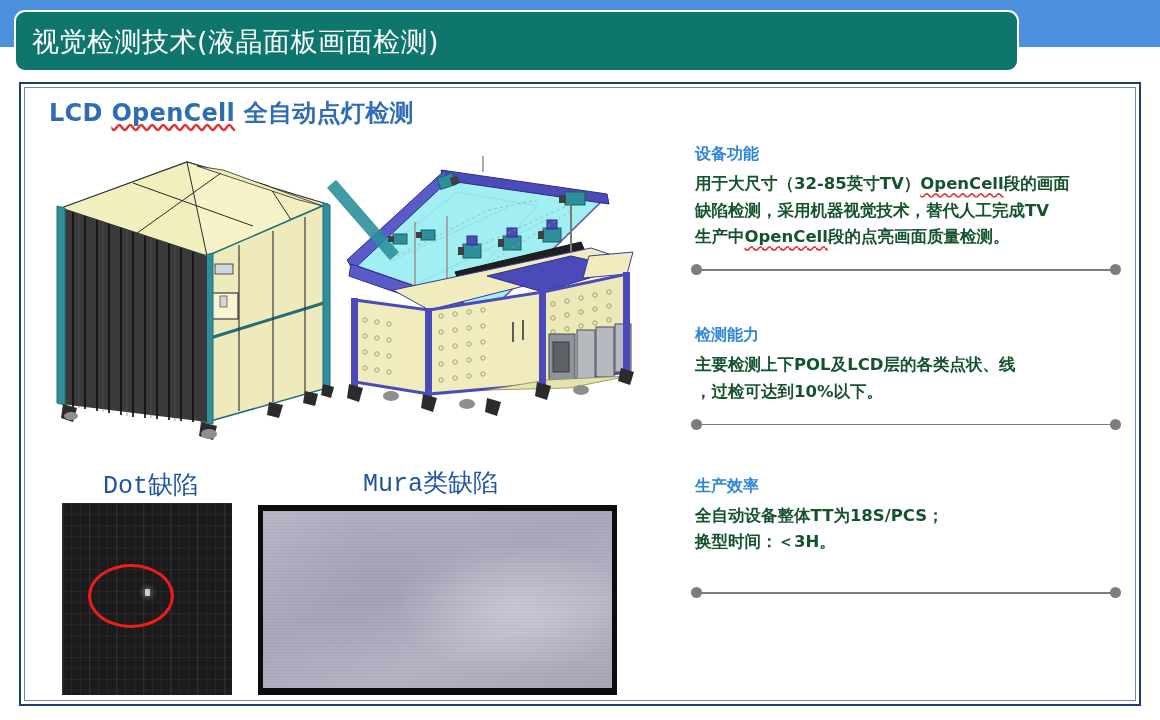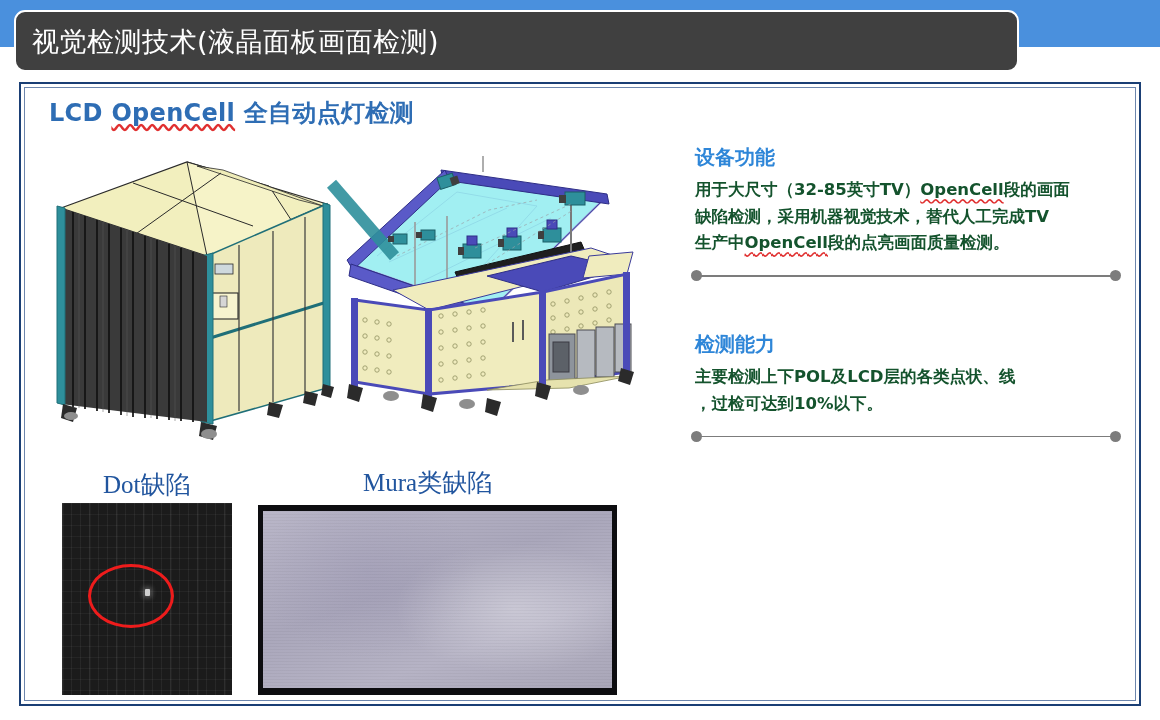--- a/index.html
+++ b/index.html
@@ -10,21 +10,21 @@
     overflow:hidden;position:relative;
   }
   
   .top-band{
     position:absolute;left:0;top:0;width:1160px;height:47px;
     background:#4a90dd;
   }
   
   .title-box{
     position:absolute;left:14px;top:10px;width:1005px;height:62px;
-    background:#404040;
+    background:#0f766e;
     border-radius:11px;
     border:2px solid #ffffff;
     box-sizing:border-box;
     display:flex;align-items:center;
   }
   .title-text{
     color:#ffffff;
     font-size:27px;
     line-height:1;
     letter-spacing:.5px;
@@ -60,21 +60,21 @@
     text-underline-offset:3px;
   }
   
   .illus-wrap{position:absolute;left:10px;top:58px;width:640px;height:380px;}
   
   .cap{
     position:absolute;
     color:#21559e;
     font-size:25px;
     white-space:nowrap;
-    font-family:Liberation Serif, serif;
+    font-family:Liberation Mono, monospace;
   }
   .cap-dot{left:82px;top:384px;}
   .cap-mura{left:342px;top:382px;}
   .photo-dot{
     position:absolute;left:41px;top:419px;width:170px;height:192px;
     background:#1b1b1b;
     overflow:hidden;
   }
   .dotgrid{
     position:absolute;inset:0;
@@ -106,21 +106,21 @@
     position:relative;
   }
   .mura-screen:after{
     content:"";position:absolute;inset:0;
     background:repeating-linear-gradient(to bottom, rgba(0,0,0,.035) 0 1px, transparent 1px 3px);
   }
   
   .info-col{position:absolute;left:668px;top:60px;width:434px;}
   .info-block{position:relative;}
   .info-title{
-    color:#2e86d8;font-size:20px;font-weight:bold;
+    color:#2e86d8;font-size:16px;font-weight:bold;
     margin:0 0 6px 6px;
     font-family:"DejaVu Sans","Liberation Sans",sans-serif;
   }
   .info-body{
     color:#14532d;font-size:16.5px;font-weight:bold;
     line-height:1.62;
     margin:0 0 0 6px;
     font-family:"DejaVu Sans","Liberation Sans",sans-serif;
   }
   .info-body .spell{text-decoration:underline wavy #e03030;text-underline-offset:3px;}
@@ -423,15 +423,27 @@
         <div>主要检测上下POL及LCD层的各类点状、线</div>
         <div>，过检可达到10%以下。</div>
       </div>
       <div class="sep">
         <div class="d l"></div>
         <div class="bar"></div>
         <div class="d r"></div>
       </div>
     </div>
 
+    <div class="info-block" style="margin-top:42px;">
+      <div class="info-title">生产效率</div>
+      <div class="info-body">
+        <div>全自动设备整体TT为18S/PCS；</div>
+        <div>换型时间：＜3H。</div>
+      </div>
+      <div class="sep" style="margin-top:28px;">
+        <div class="d l"></div>
+        <div class="bar"></div>
+        <div class="d r"></div>
+      </div>
+    </div>
 
   </div>
 </div>
 
 </body></html>

